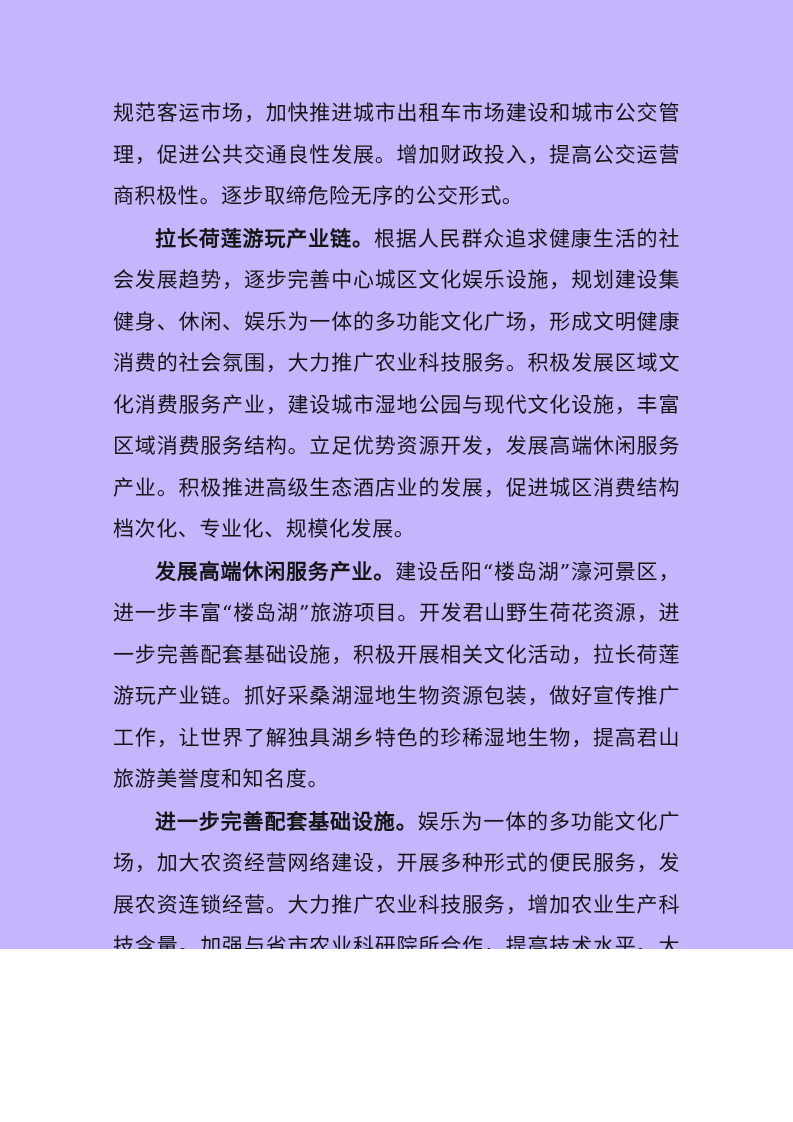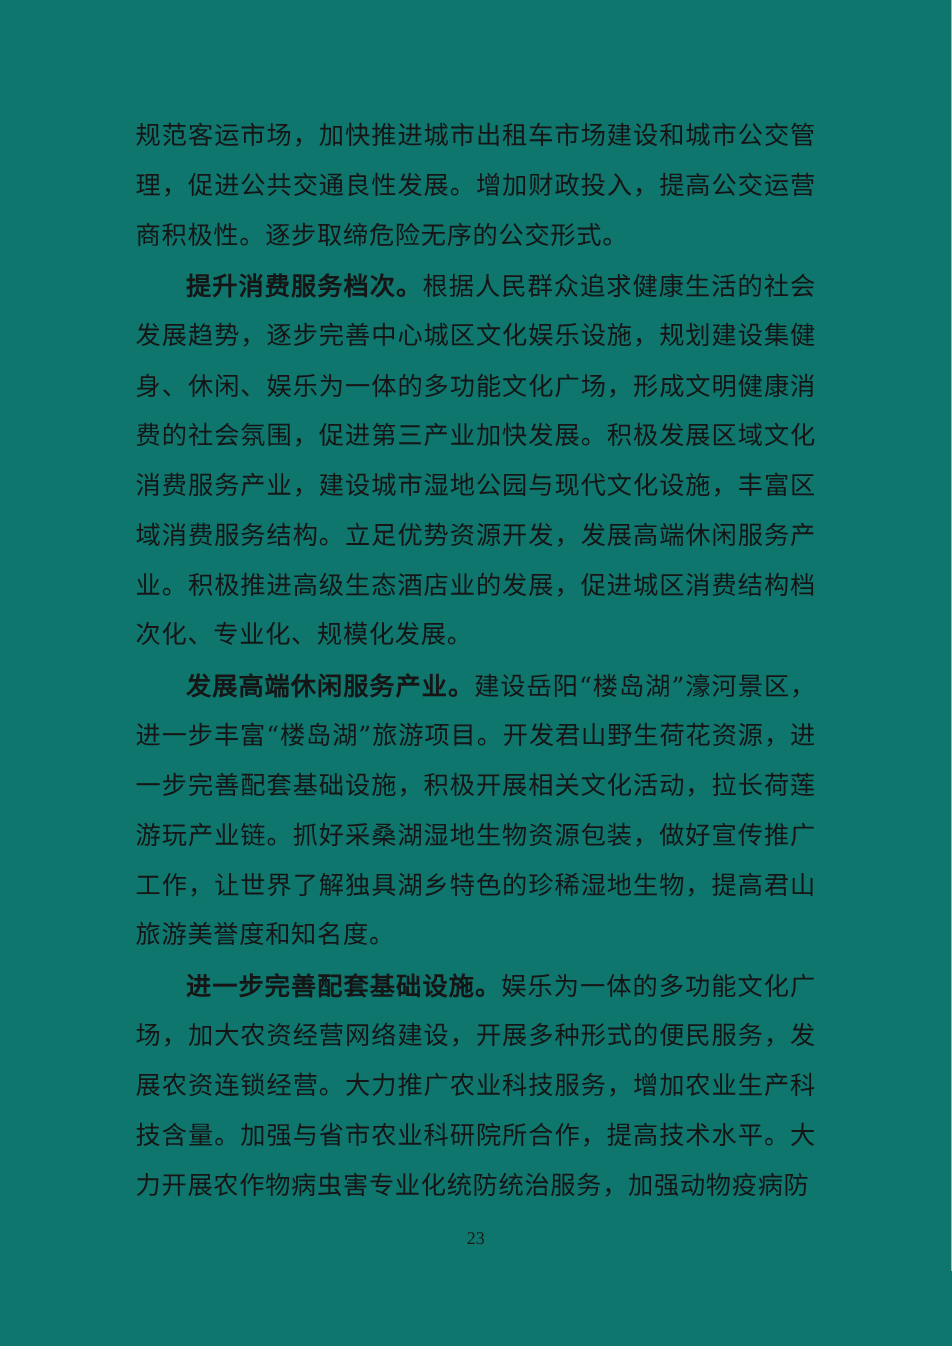--- a/index.html
+++ b/index.html
@@ -3,23 +3,23 @@
 <meta charset="utf-8">
 <style>
   html, body {
     margin: 0;
     padding: 0;
     background: #ffffff;
   }
   .page {
     position: relative;
     width: 793px;
-    height: 1122px;
+    height: 949px;
     margin: 0 auto;
-    background: #0f766e;
+    background: #c4b5fd;
     overflow: hidden;
     font-family: "DejaVu Serif", "Liberation Serif", serif;
     color: #151515;
   }
   .content {
     position: absolute;
     top: 92px;
     left: 113px;
     width: 567px;
   }
@@ -51,21 +51,21 @@
   }
 </style>
 </head>
 <body>
 
 <div class="page">
   <div class="content">
 
     <p class="para"><span class="bold-lead"></span><span>规范客运市场，加快推进城市出租车市场建设和城市公交管理，促进公共交通良性发展。增加财政投入，提高公交运营商积极性。逐步取缔危险无序的公交形式。</span></p>
 
-    <p class="para indent"><span class="bold-lead">提升消费服务档次。</span><span>根据人民群众追求健康生活的社会发展趋势，逐步完善中心城区文化娱乐设施，规划建设集健身、休闲、娱乐为一体的多功能文化广场，形成文明健康消费的社会氛围，促进第三产业加快发展。积极发展区域文化消费服务产业，建设城市湿地公园与现代文化设施，丰富区域消费服务结构。立足优势资源开发，发展高端休闲服务产业。积极推进高级生态酒店业的发展，促进城区消费结构档次化、专业化、规模化发展。</span></p>
+    <p class="para indent"><span class="bold-lead">拉长荷莲游玩产业链。</span><span>根据人民群众追求健康生活的社会发展趋势，逐步完善中心城区文化娱乐设施，规划建设集健身、休闲、娱乐为一体的多功能文化广场，形成文明健康消费的社会氛围，大力推广农业科技服务。积极发展区域文化消费服务产业，建设城市湿地公园与现代文化设施，丰富区域消费服务结构。立足优势资源开发，发展高端休闲服务产业。积极推进高级生态酒店业的发展，促进城区消费结构档次化、专业化、规模化发展。</span></p>
 
     <p class="para indent"><span class="bold-lead">发展高端休闲服务产业。</span><span>建设岳阳“楼岛湖”濠河景区，进一步丰富“楼岛湖”旅游项目。开发君山野生荷花资源，进一步完善配套基础设施，积极开展相关文化活动，拉长荷莲游玩产业链。抓好采桑湖湿地生物资源包装，做好宣传推广工作，让世界了解独具湖乡特色的珍稀湿地生物，提高君山旅游美誉度和知名度。</span></p>
 
     <p class="para indent"><span class="bold-lead">进一步完善配套基础设施。</span><span>娱乐为一体的多功能文化广场，加大农资经营网络建设，开展多种形式的便民服务，发展农资连锁经营。大力推广农业科技服务，增加农业生产科技含量。加强与省市农业科研院所合作，提高技术水平。大力开展农作物病虫害专业化统防统治服务，加强动物疫病防</span></p>
 
   </div>
 
   <div class="page-number">23</div>
 </div>
 

